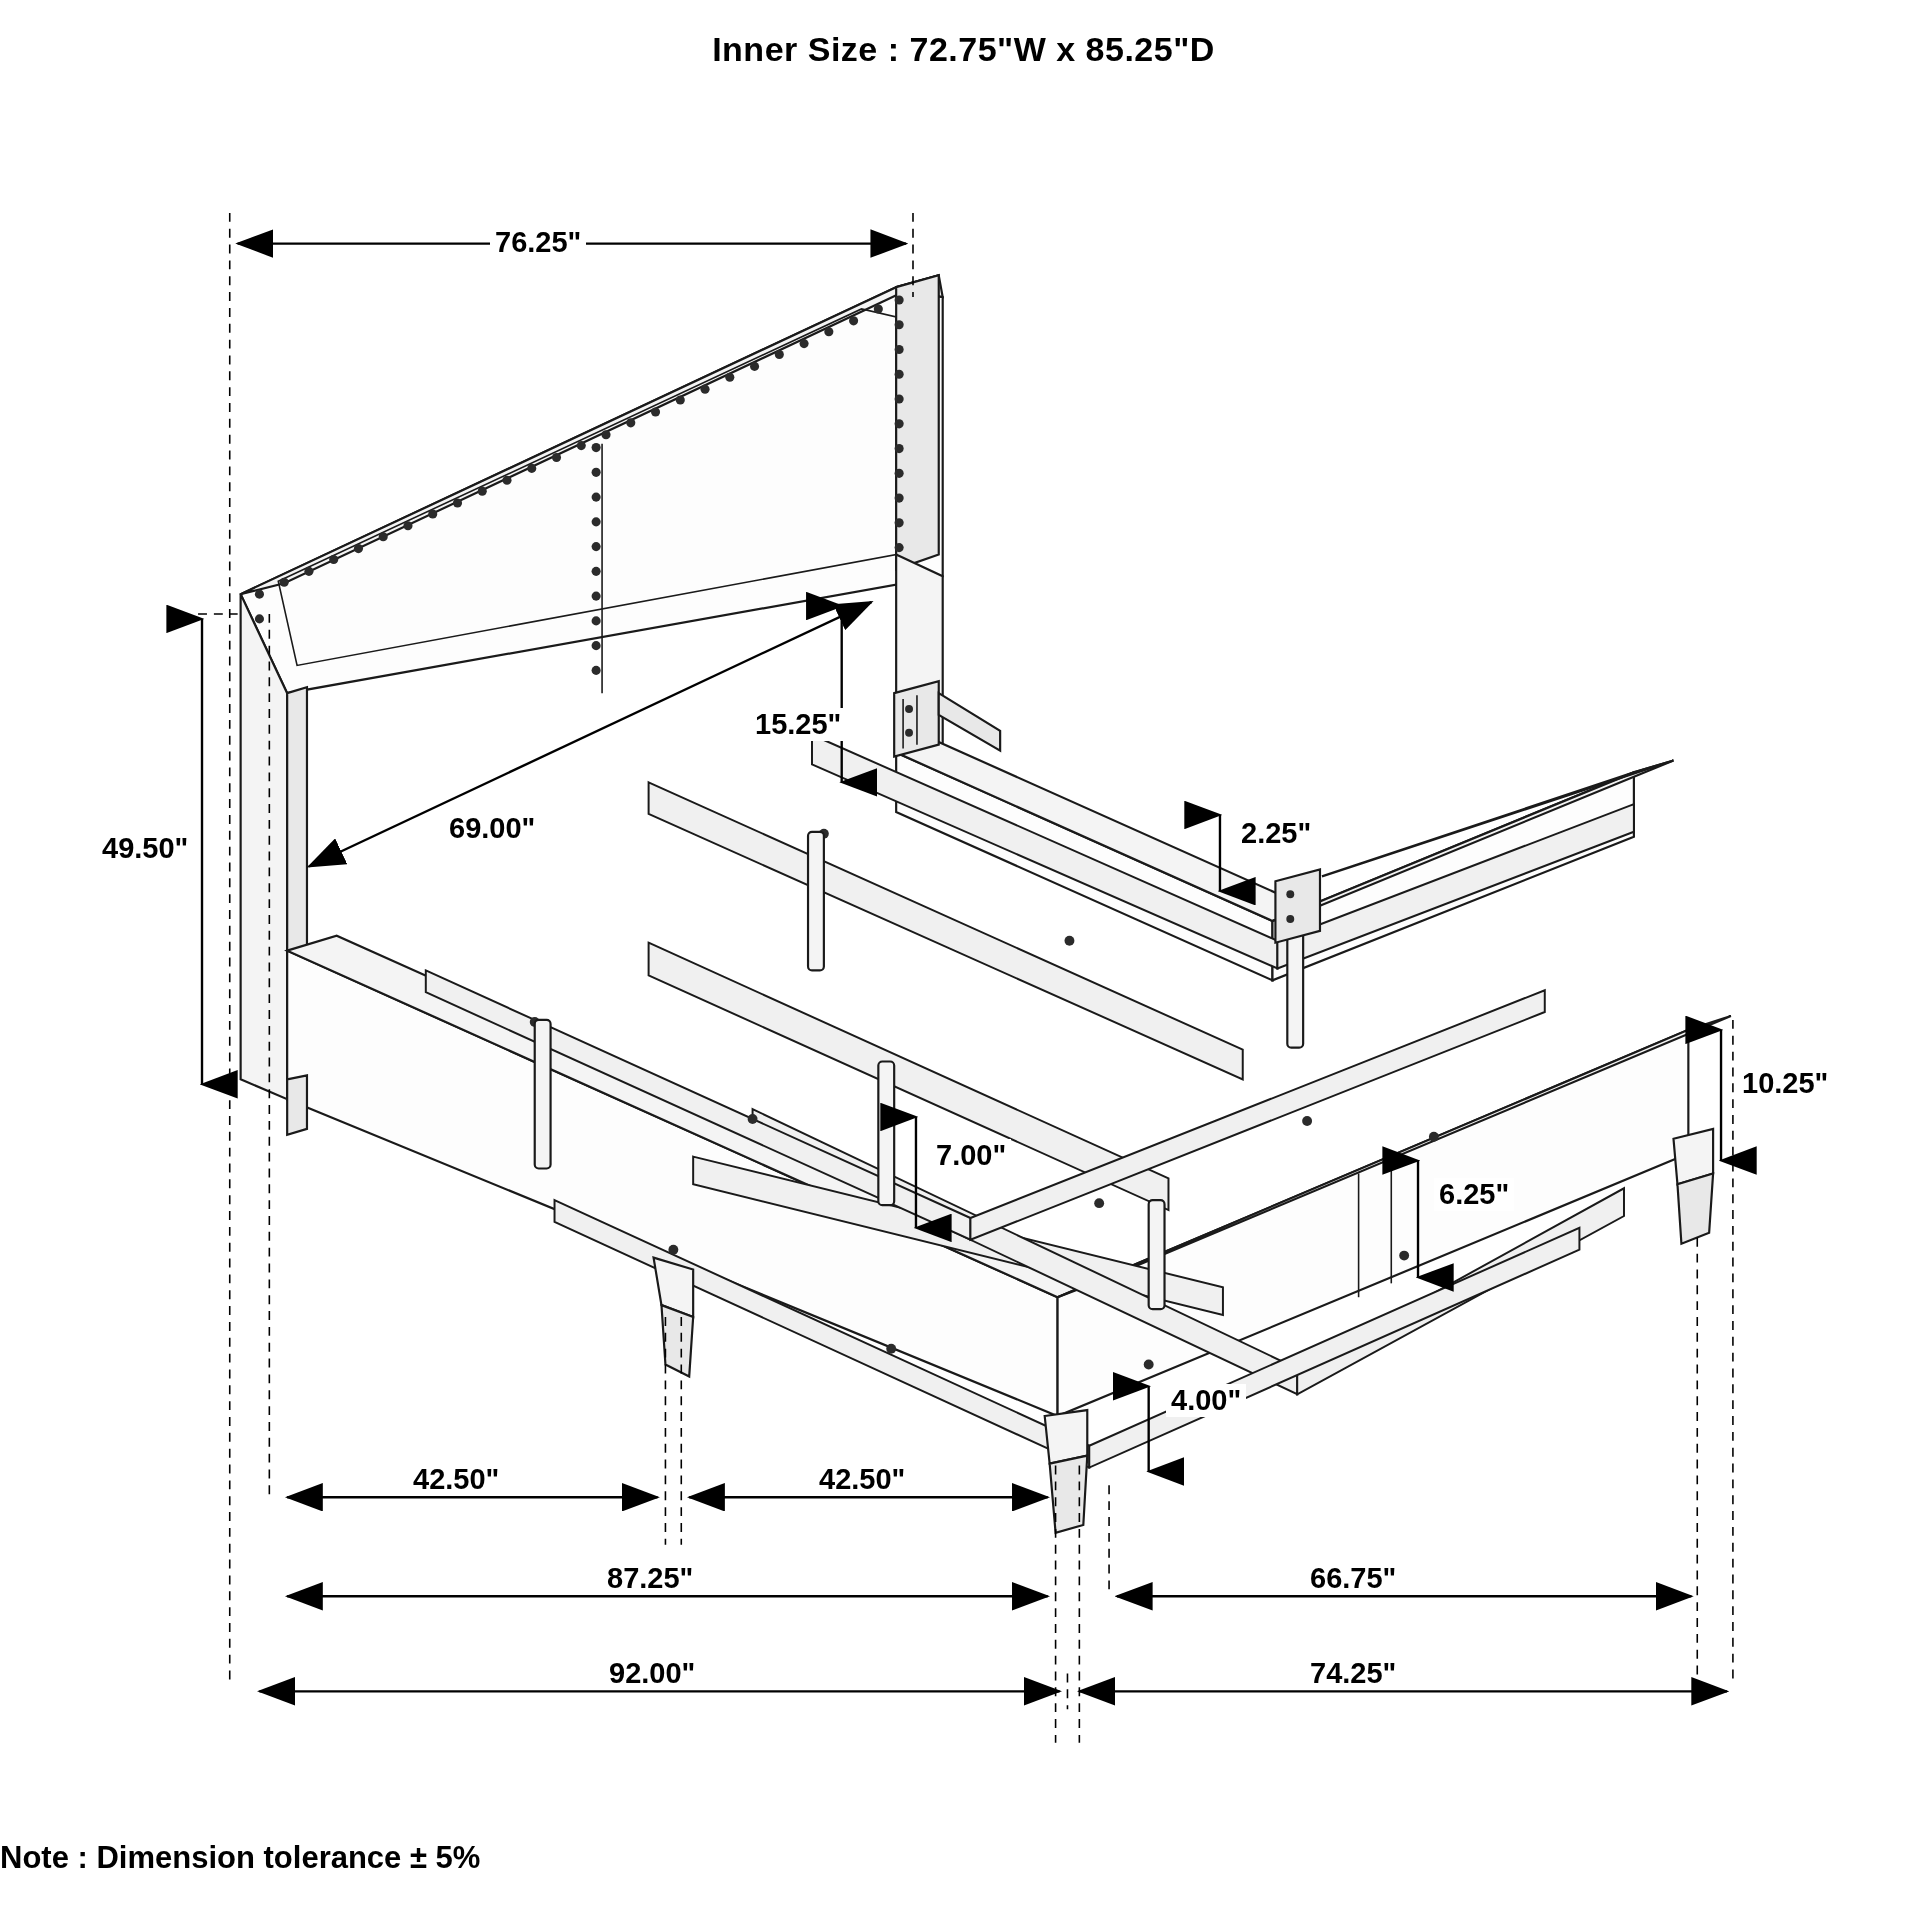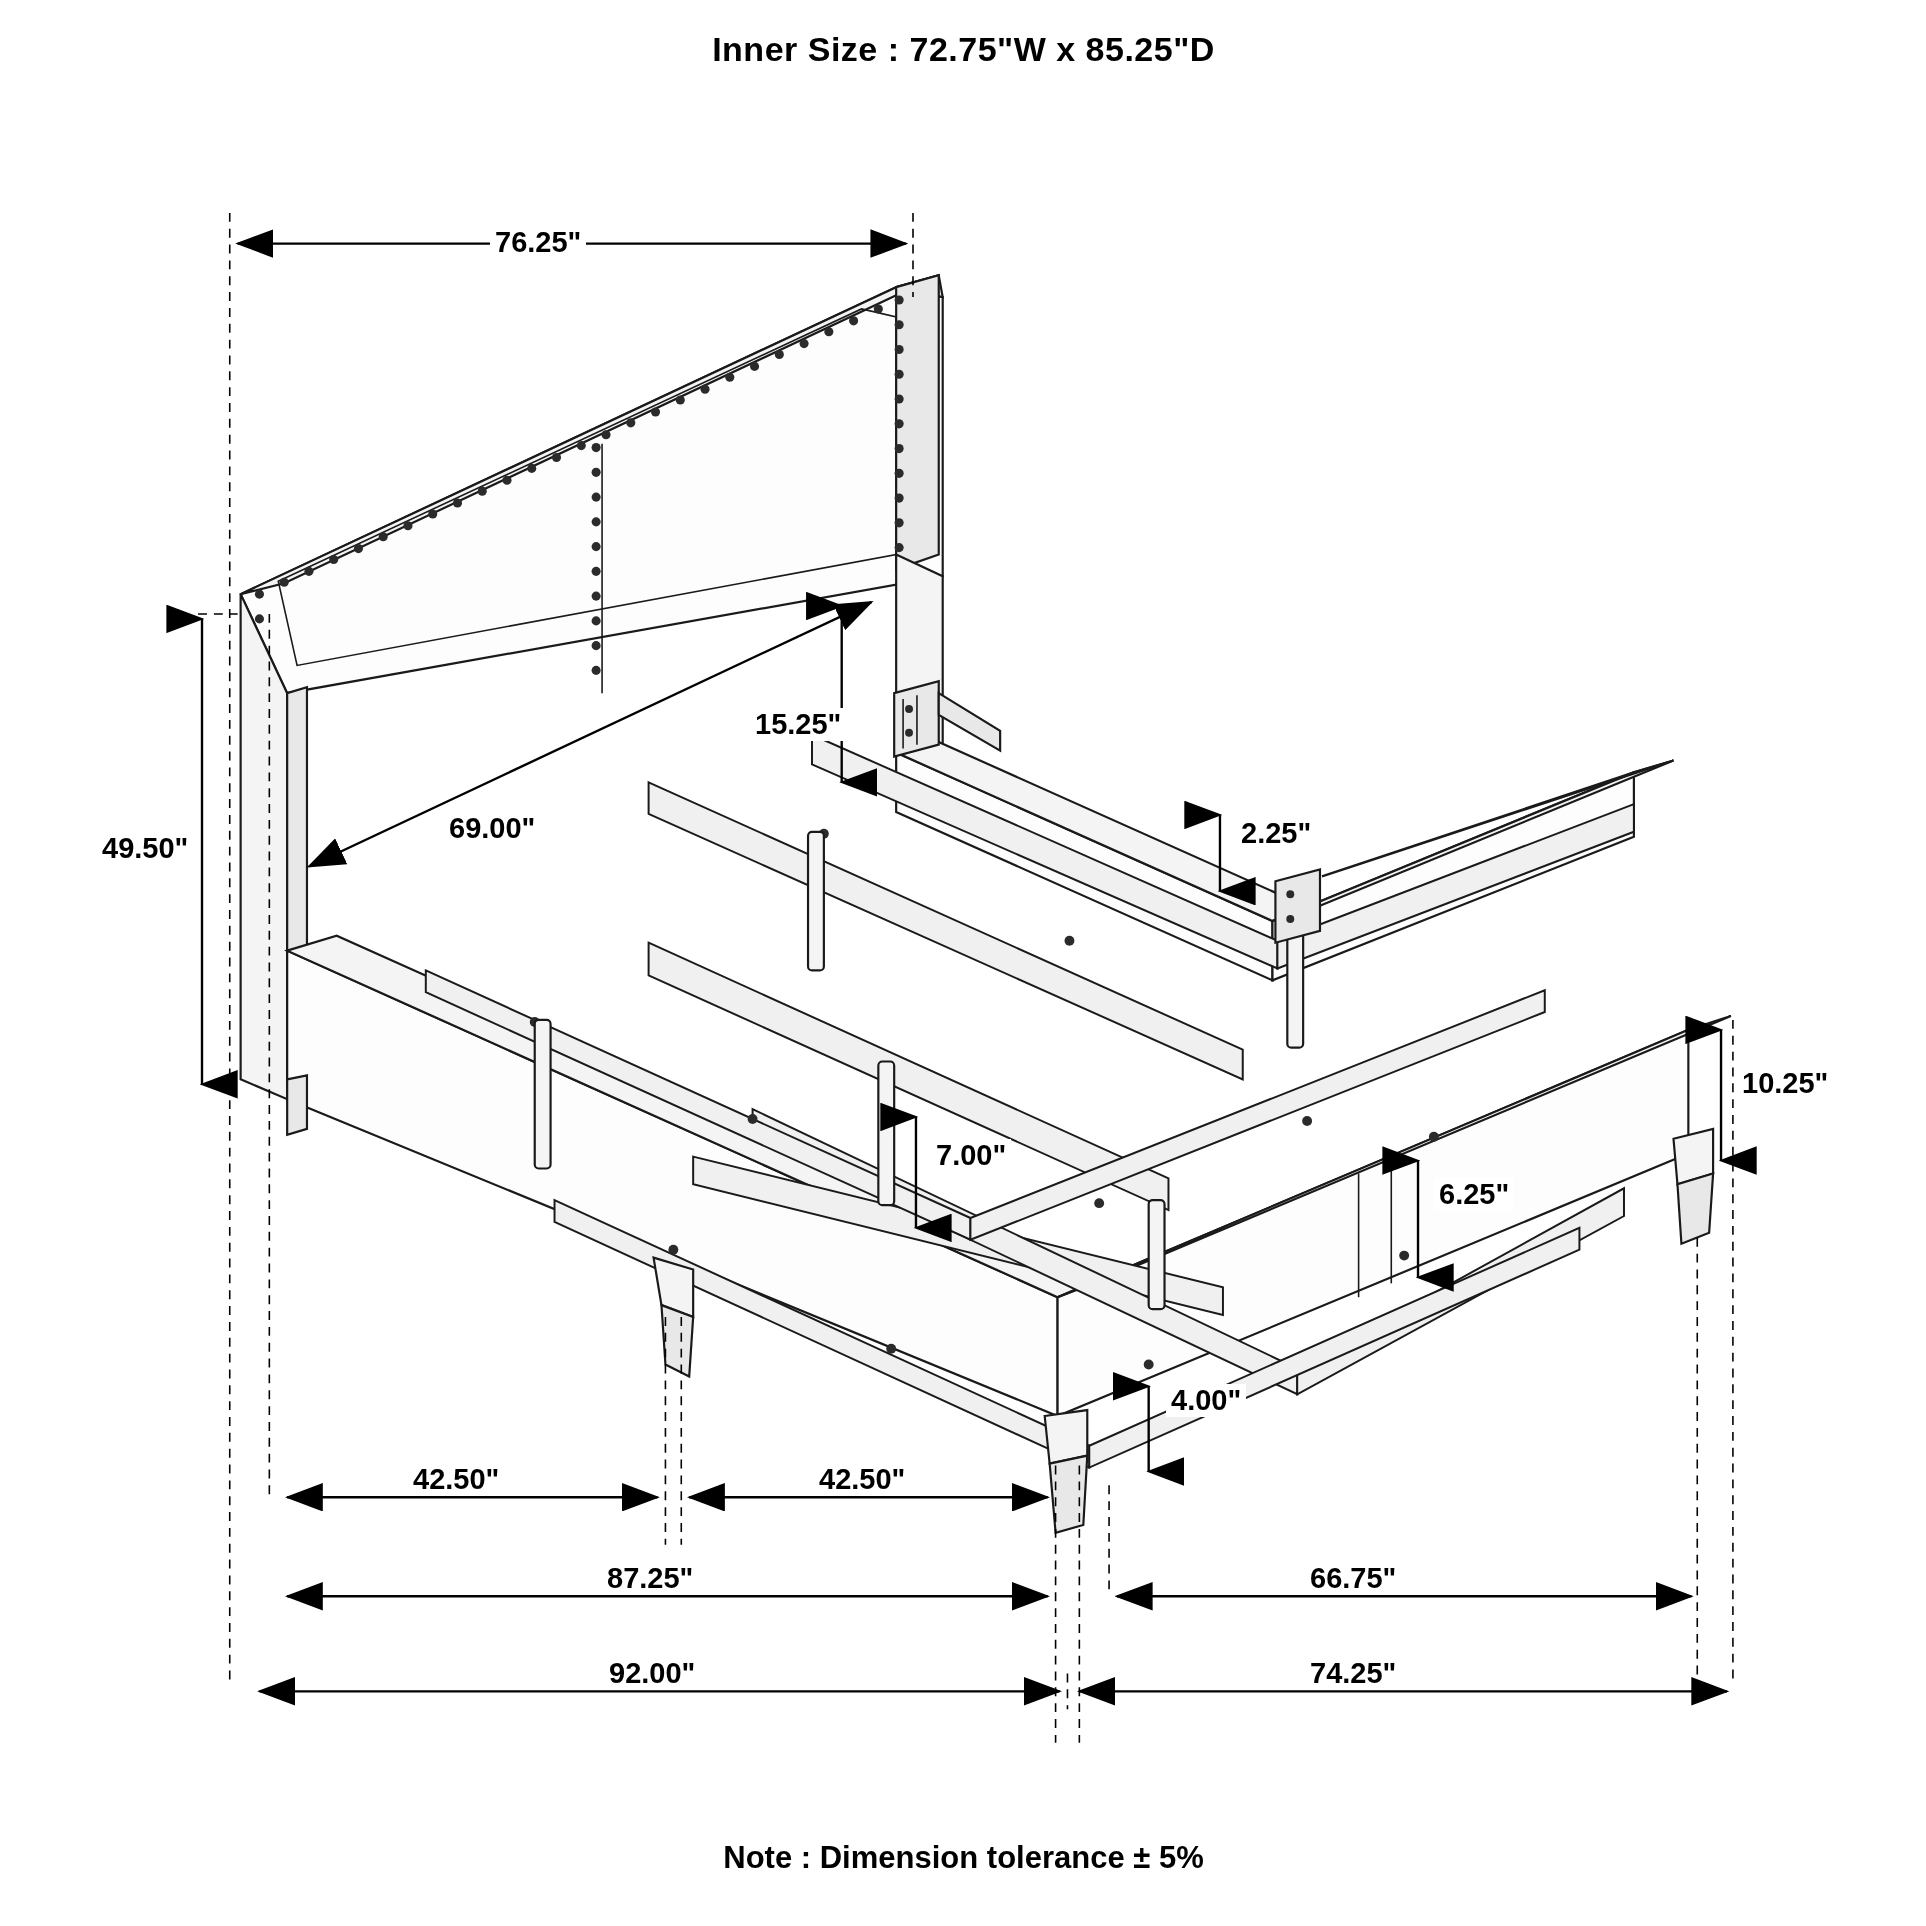--- a/index.html
+++ b/index.html
@@ -26,21 +26,20 @@
     text-align: center;
     font-size: 34px;
     font-weight: bold;
     letter-spacing: 0.5px;
   }
   .note {
     position: absolute;
     left: 0;
     bottom: 51px;
     width: 1927px;
-    text-align: center;
     font-size: 31px;
     font-weight: bold;
   }
   .dim-label {
     position: absolute;
     font-size: 29px;
     font-weight: bold;
     white-space: nowrap;
     background: #ffffff;
     padding: 0 5px;

